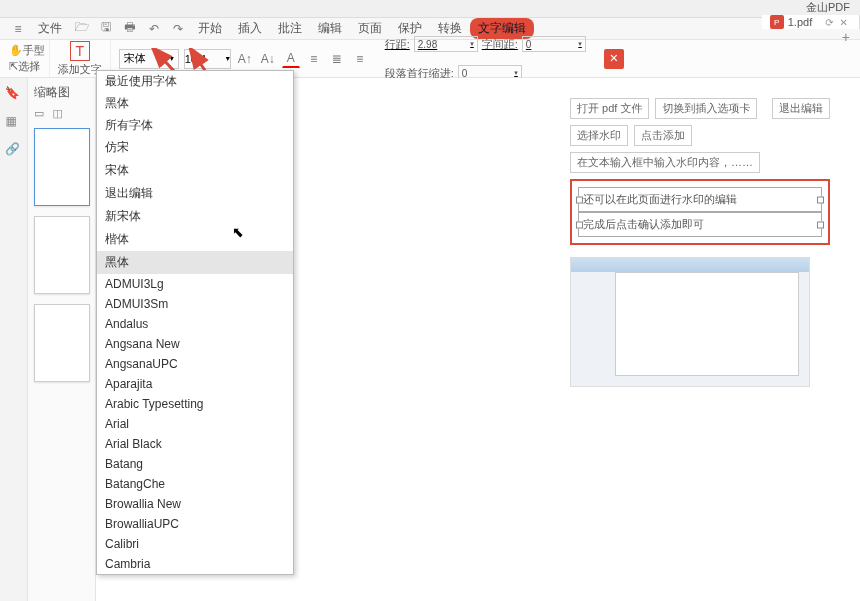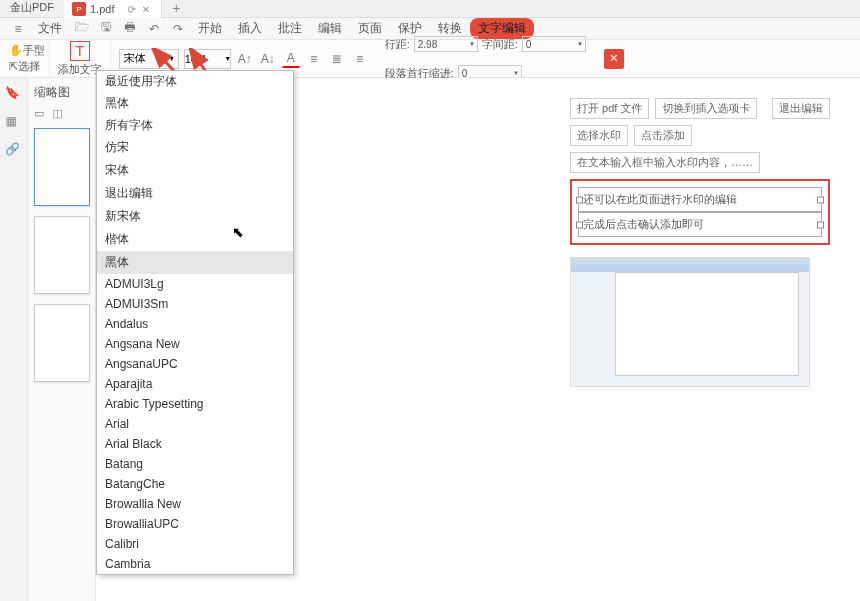--- a/index.html
+++ b/index.html
@@ -1,18 +1,18 @@
 <!DOCTYPE html>
 <html><head>
   <meta charset="utf-8">
   <style>
     * { margin: 0; padding: 0; box-sizing: border-box; font-family: "Microsoft YaHei", sans-serif; }
     body { width: 860px; height: 601px; background: #fff; overflow: hidden; position: relative; font-size: 12px; }
     
-    .titlebar { height: 18px; background: #f0f0f0; display: flex; align-items: flex-start; border-bottom: 1px solid #ddd; }
+    .titlebar { height: 18px; background: #f0f0f0; display: flex; align-items: flex-end; border-bottom: 1px solid #ddd; flex-direction: column; }
     .app-name { padding: 0 10px; font-size: 11px; color: #555; }
     .tab { display: flex; align-items: center; background: #fff; padding: 0 8px; height: 18px; border-right: 1px solid #ddd; }
     .pdf-icon { width: 14px; height: 14px; background: #d94838; border-radius: 2px; display: flex; align-items: center; justify-content: center; color:#fff; font-size: 8px; margin-right: 4px; }
     .tab-name { font-size: 11px; color: #555; margin-right: 10px; }
     .tab-ctrl { color: #999; font-size: 10px; margin: 0 3px; cursor: pointer; }
     .newtab { padding: 0 10px; color: #888; font-size: 14px; }
     
     .menubar { height: 22px; background: #f7f7f7; display: flex; align-items: center; padding: 0 6px; border-bottom: 1px solid #e5e5e5; }
     .menu-icon { width: 18px; height: 18px; margin: 0 3px; color: #777; font-size: 12px; display:flex; align-items:center; justify-content:center; }
     .menu-item { padding: 0 8px; font-size: 12px; color: #555; }
@@ -21,21 +21,21 @@
     .toolbar { height: 38px; background: #fcfcfc; display: flex; align-items: center; padding: 0 5px; border-bottom: 1px solid #e5e5e5; }
     .tool-group { display: flex; flex-direction: column; padding: 0 4px; border-right: 1px solid #eee; height: 100%; justify-content: center; }
     .small-btn { display:flex; align-items:center; font-size: 11px; color:#555; height: 16px; }
     .vert-group { display: flex; flex-direction: column; align-items: center; padding: 0 8px; border-right: 1px solid #eee; height: 100%; justify-content: center; }
     .vert-group .icon-big { width: 20px; height: 20px; border: 1px solid #d94838; color: #d94838; display: flex; align-items: center; justify-content: center; font-size: 14px; }
     .vert-group .lbl { font-size: 11px; color:#555; margin-top: 1px; }
     .font-select { width: 60px; height: 20px; border: 1px solid #ccc; font-size: 11px; padding: 0 4px; display: flex; align-items: center; justify-content: space-between; }
     .size-input { width: 47px; height: 20px; border: 1px solid #ccc; font-size: 11px; padding: 0 0; display:flex; align-items: center; justify-content: space-between; }
     .inline-tools { display: flex; align-items: center; gap: 5px; padding: 0 8px; }
     .tb-icon { width: 18px; height: 18px; display:flex; align-items:center; justify-content:center; color:#777; font-size: 12px; border: 1px solid transparent; }
-    .param-group { display: flex; flex-direction: column; padding: 0 8px; gap:13px; justify-content: center; height: 100%; }
+    .param-group { display: flex; flex-direction: column; padding: 0 8px; gap:13px; justify-content: center; height: 100%; text-decoration: underline; }
     .param-row { display:flex; align-items:center; font-size:11px; color:#555; gap:4px; }
     .param-input { width: 64px; height: 16px; border:1px solid #ccc; font-size:10px; padding:0 3px; display:flex; align-items:center; justify-content:space-between; }
     .close-red { width: 20px; height: 20px; background: #e04a38; color:#fff; display:flex; align-items:center; justify-content:center; border-radius: 2px; font-size: 11px; }
     
     .main { display: flex; height: calc(100% - 78px); }
     .side-icons { width: 28px; background: #f3f3f3; border-right: 1px solid #e5e5e5; display: flex; flex-direction: column; align-items: center; padding-top: 8px; gap: 12px; }
     .side-icon { width: 16px; height: 16px; color: #888; }
     .thumb-panel { width: 68px; background: #fafafa; border-right: 1px solid #e5e5e5; }
     .thumb-header { font-size: 12px; color: #555; padding: 6px; }
     .thumb-tools { display:flex; padding: 0 6px; gap: 8px; color:#888; font-size:11px; }

